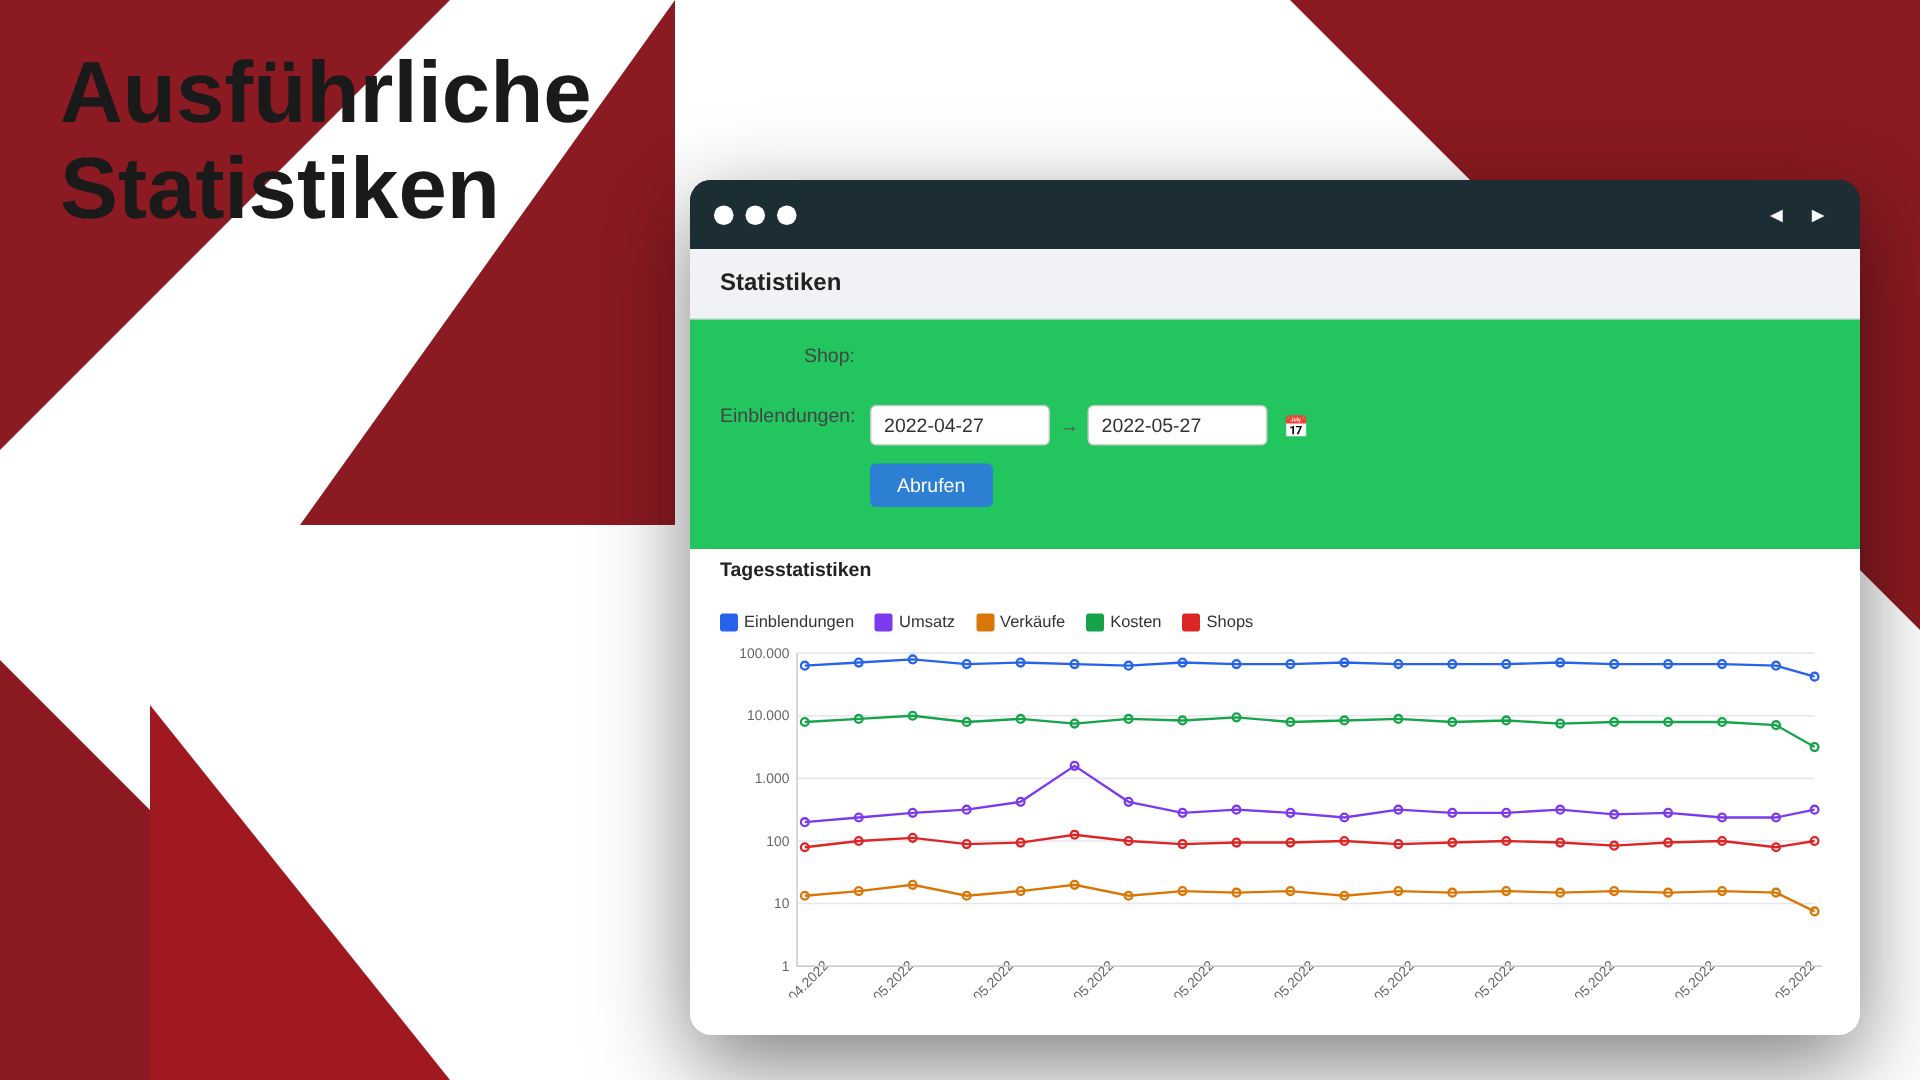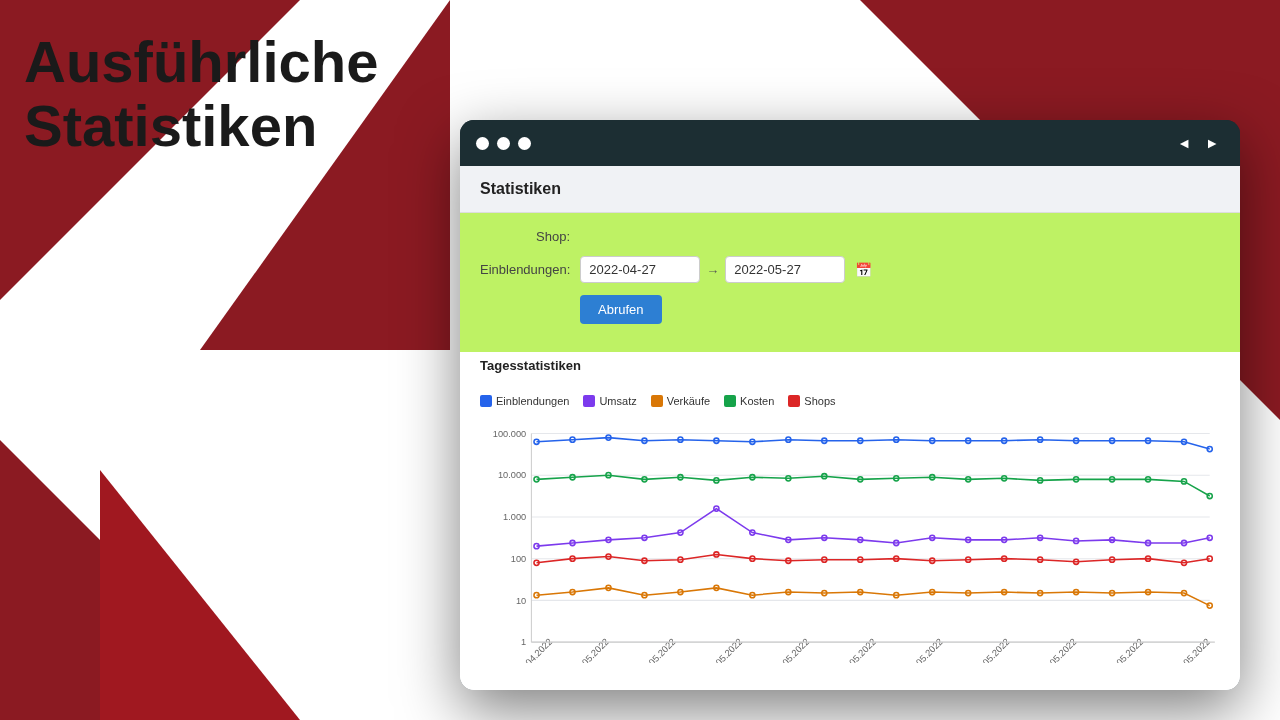--- a/index.html
+++ b/index.html
@@ -62,21 +62,21 @@
       top: 0; right: 0;
       width: 420px; height: 420px;
       background: #8b1a22;
       clip-path: polygon(100% 0, 0 0, 100% 100%);
     }
 
     
     .heading {
       position: absolute;
       top: 30px;
-      left: 24px;
+      left: 40px;
       z-index: 10;
       font-size: 58px;
       font-weight: 900;
       color: #1a1a1a;
       line-height: 1.1;
     }
 
     
     .browser-window {
       position: absolute;
@@ -146,21 +146,21 @@
       border-bottom: 1px solid #ddd;
     }
 
     .stats-title {
       font-size: 16px;
       font-weight: 600;
       color: #222;
     }
 
     .stats-body {
-      background: #bef264;
+      background: #22c55e;
       padding: 16px 20px;
     }
 
     .form-row {
       display: flex;
       align-items: center;
       margin-bottom: 12px;
     }
 
     .form-label {
@@ -197,20 +197,21 @@
       transform: translateY(-50%);
       color: #666;
       font-size: 12px;
       pointer-events: none;
     }
 
     .date-range-wrapper {
       display: flex;
       align-items: center;
       gap: 6px;
+      margin-top: 14px;
     }
 
     .date-input {
       border: 1px solid #ccc;
       border-radius: 4px;
       padding: 5px 8px;
       font-size: 13px;
       color: #333;
       width: 120px;
     }
@@ -247,21 +248,21 @@
       font-size: 13px;
       font-weight: 600;
       color: #222;
       margin-bottom: 22px;
     }
 
     .chart-legend {
       display: flex;
       gap: 14px;
       align-items: flex-start;
-      margin-bottom: 16px;
+      margin-bottom: 4px;
       flex-wrap: wrap;
     }
 
     .legend-item {
       display: flex;
       align-items: center;
       gap: 4px;
       font-size: 11px;
       color: #333;
     }

